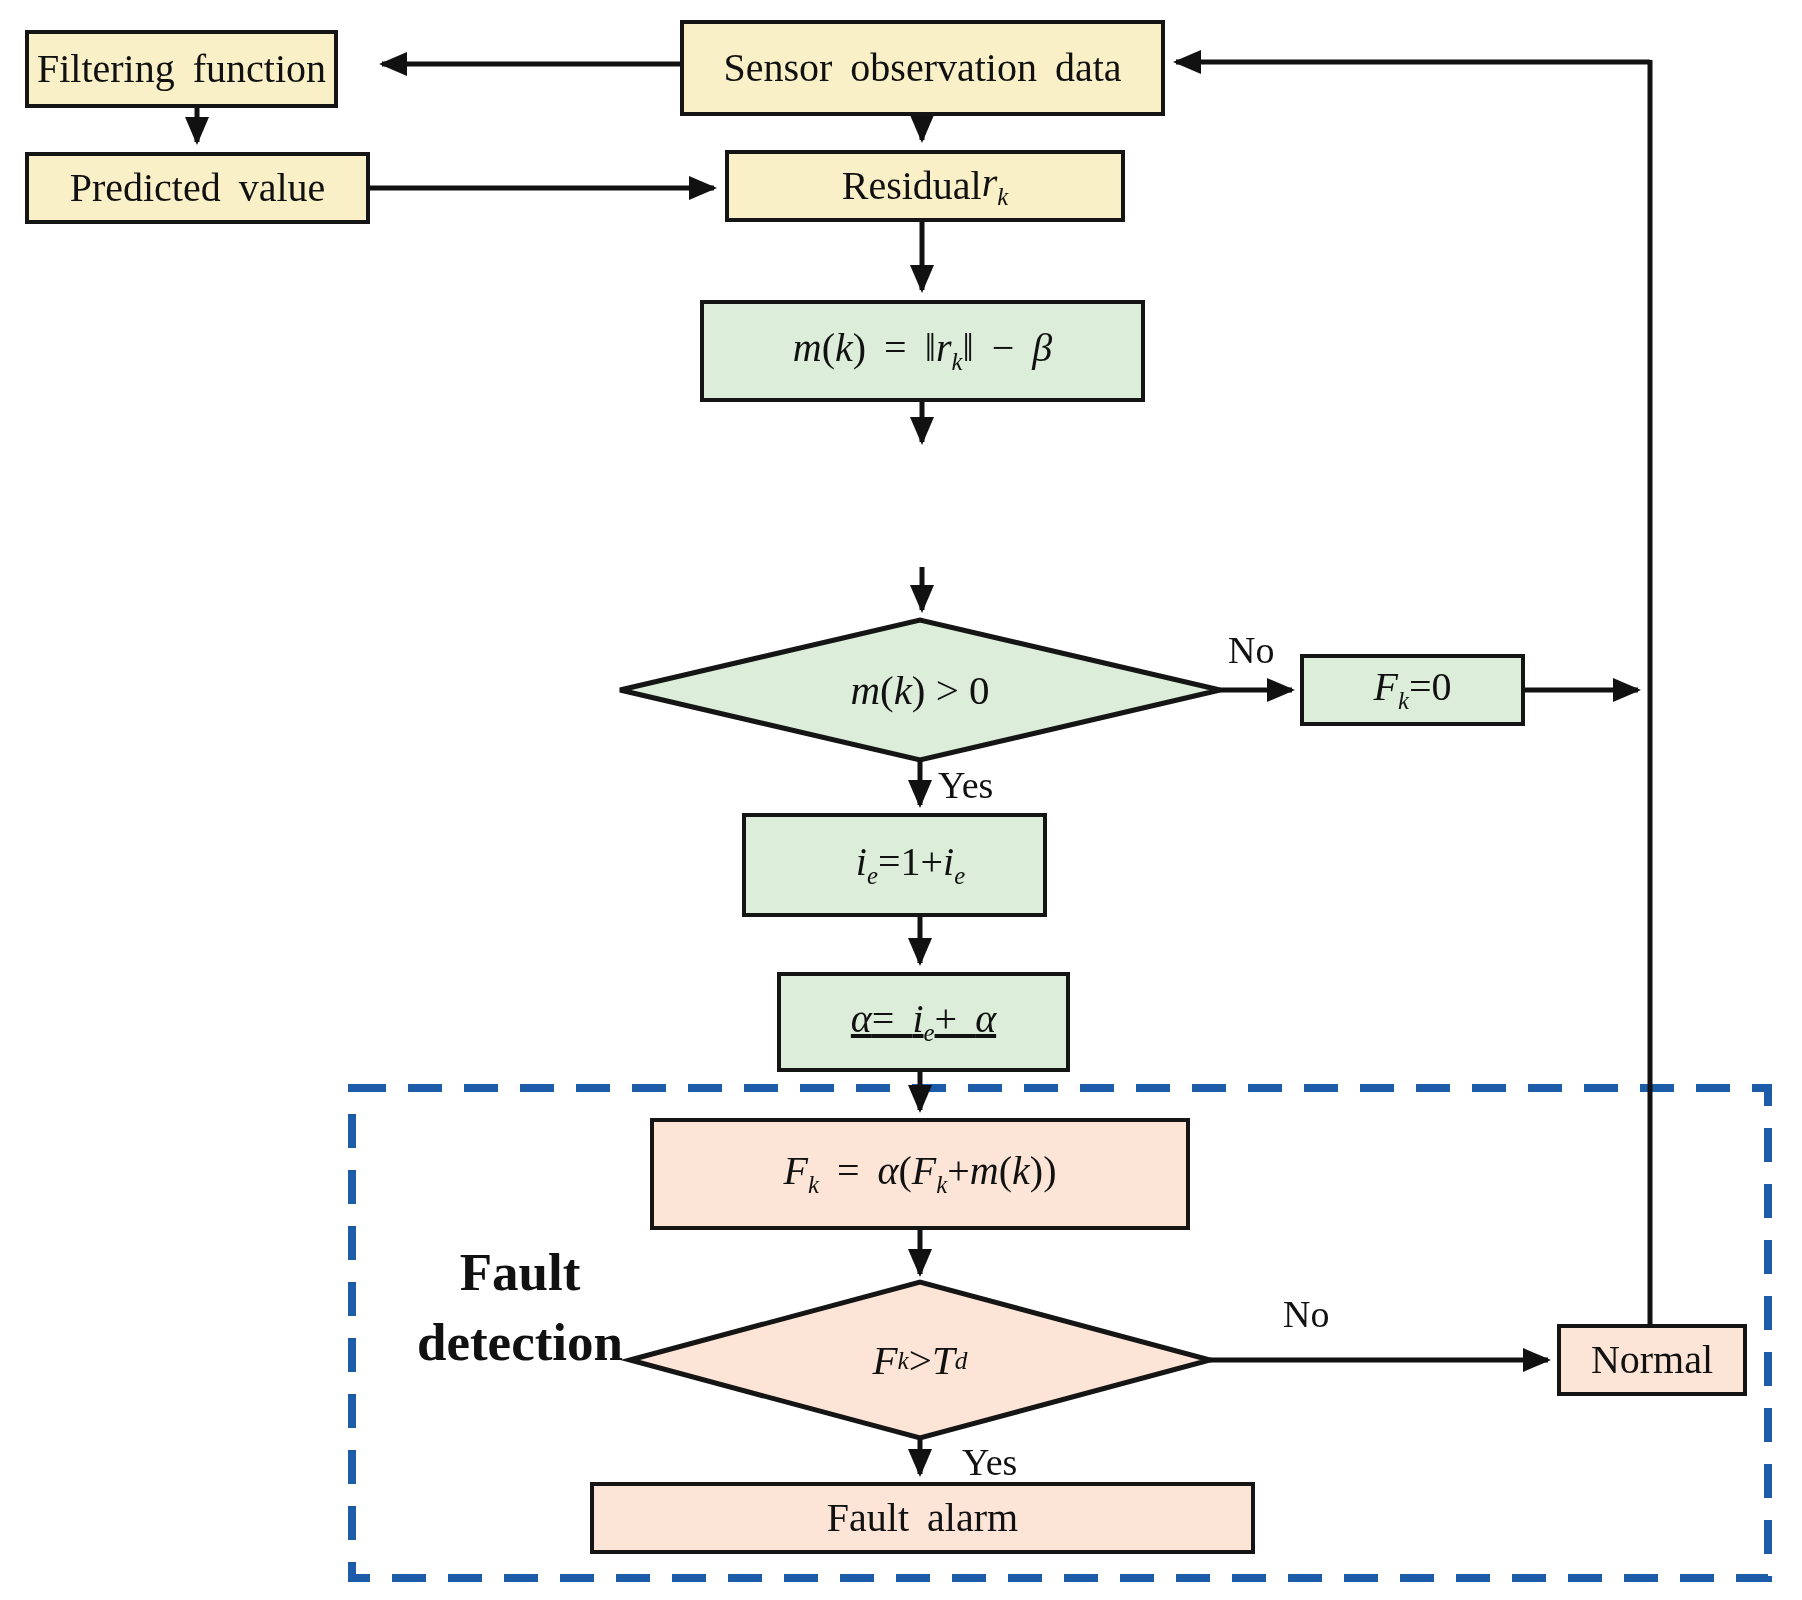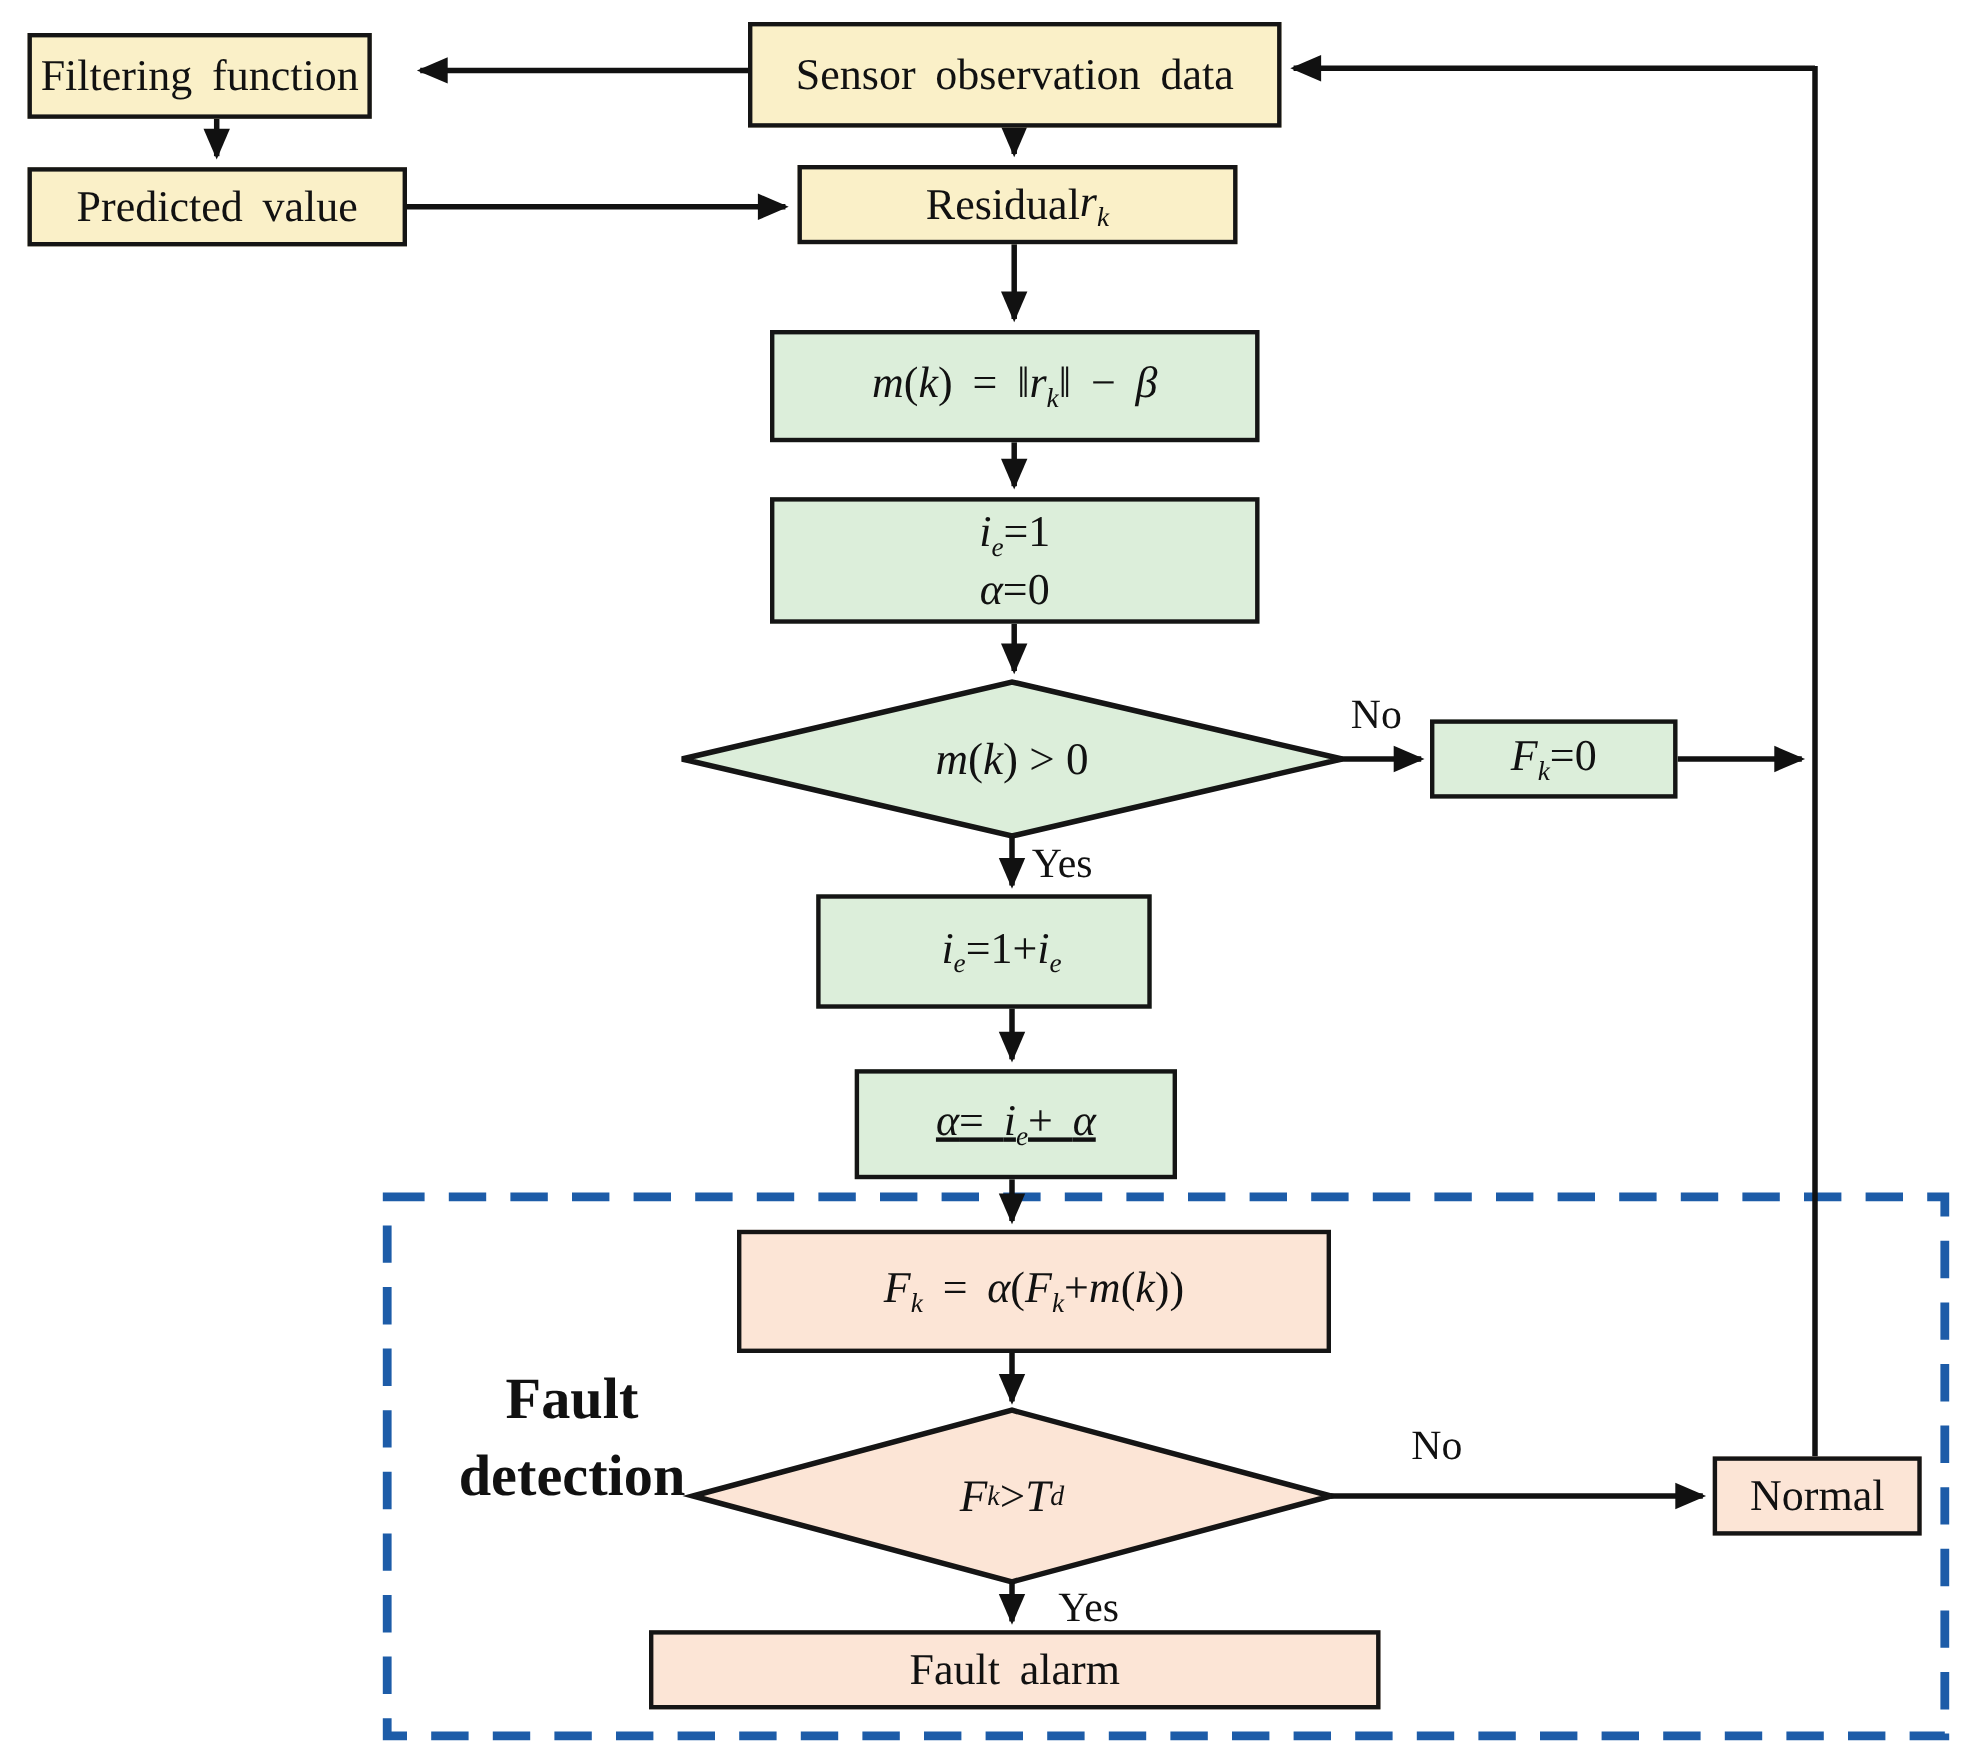--- a/index.html
+++ b/index.html
@@ -100,42 +100,36 @@
 
   <div class="node cream" style="left:725px;top:150px;width:400px;height:72px;">
     <span>Residual</span>
       <span class="math"><i>r</i><sub><i>k</i></sub></span>
   </div>
 
   <div class="node green" style="left:700px;top:300px;width:445px;height:102px;">
     <span class="math"><i>m</i>(<i>k</i>) = ‖<i>r</i><sub><i>k</i></sub>‖ − <i>β</i></span>
   </div>
 
-  <div class="node green stack" style="left:700px;top:452px;width:445px;height:115px;">
-    <div>
-      <span class="math"><i>i</i><sub><i>e</i></sub>=1</span>
-      <span class="math"><i>α</i>=0</span>
-    </div>
-  </div>
 
   <div class="dlabel math" style="left:720px;top:655px;width:400px;height:70px;"><i>m</i>(<i>k</i>) &gt; 0</div>
 
   <div class="node green" style="left:1300px;top:654px;width:225px;height:72px;">
     <span class="math"><i>F</i><sub><i>k</i></sub>=0</span>
   </div>
 
   <div class="node green" style="left:742px;top:813px;width:305px;height:104px;padding-left:32px;">
     <span class="math"><i>i</i><sub><i>e</i></sub>=1+<i>i</i><sub><i>e</i></sub></span>
   </div>
 
   <div class="node green" style="left:777px;top:972px;width:293px;height:100px;text-decoration:underline;">
     <span class="math"><i>α</i>= <i>i</i><sub><i>e</i></sub>+ <i>α</i></span>
   </div>
 
-  <div class="node peach" style="left:650px;top:1118px;width:540px;height:112px;margin-left:20px;">
+  <div class="node peach" style="left:650px;top:1118px;width:540px;height:112px;">
     <span class="math"><i>F</i><sub><i>k</i></sub> = <i>α</i>(<i>F</i><sub><i>k</i></sub>+<i>m</i>(<i>k</i>))</span>
   </div>
 
   <div class="dlabel math" style="left:720px;top:1325px;width:400px;height:70px;"><i>F</i><sub><i>k</i></sub> &gt; <i>T</i><sub><i>d</i></sub></div>
 
   <div class="node peach" style="left:1557px;top:1324px;width:190px;height:72px;">
     <span>Normal</span>
   </div>
 
   <div class="node peach" style="left:590px;top:1482px;width:665px;height:72px;">

